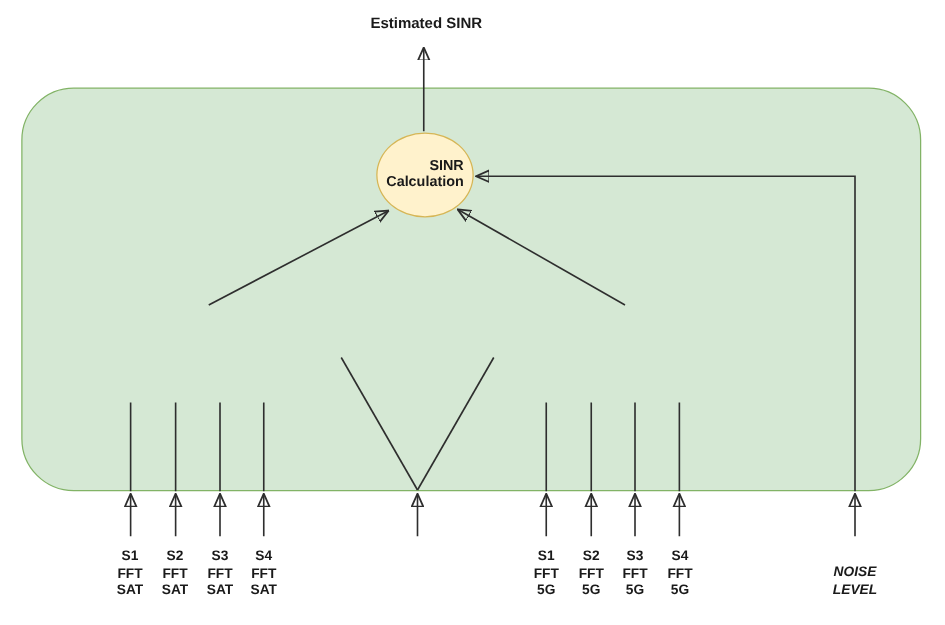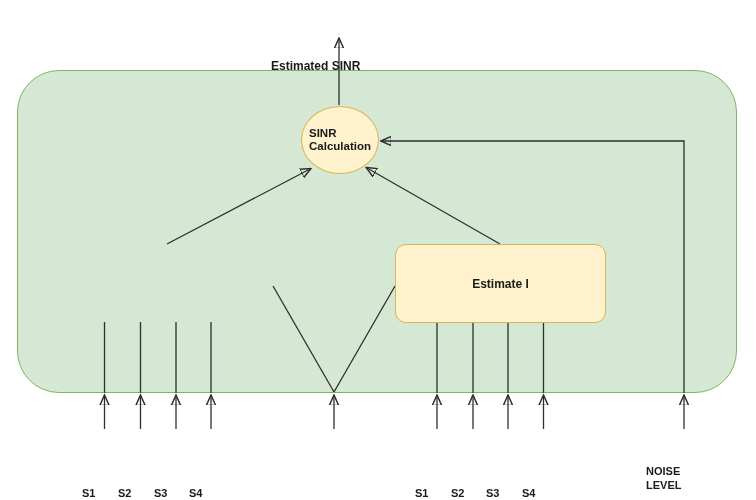--- a/index.html
+++ b/index.html
@@ -12,42 +12,42 @@
   .boundary {
     position:absolute; left:17px; top:70px; width:718px; height:321px;
     background:#d5e8d4; border:1px solid #82b366; border-radius:42px;
   }
   .edges { position:absolute; left:0; top:0; width:756px; height:500px; }
   .edges line, .edges polyline, .edges path {
     stroke:#2e2e2e; stroke-width:1.3; fill:none;
   }
   .node {
     position:absolute; display:flex; align-items:center; justify-content:center;
-    background:#fff2cc; border:1px solid #d6b656; text-align:left;
+    background:#fff2cc; border:1px solid #d6b656; text-align:right;
   }
   .node .lbl { font-size:12px; font-weight:700; line-height:14px; white-space:pre-line; }
   #node-estimate-s { left:62px; top:244px; width:209px; height:77px; border-radius:11px; }
   #node-estimate-i { left:395px; top:244px; width:209px; height:77px; border-radius:11px; }
   #node-sinr { left:301px; top:106px; width:76px; height:66px; border-radius:50%; }
   #node-sinr .lbl { font-size:11.5px; line-height:13px; }
   .txt {
-    position:absolute; white-space:pre-line;
-    font-size:11px; font-weight:700; line-height:13.5px;margin-top:48px;
+    position:absolute; text-align:center; white-space:pre-line;
+    font-size:11px; font-weight:700; line-height:13.5px;
   }
   .out-label { left:271px; top:11px; width:140px; font-size:12px; line-height:14px; }
   .in-sat-1 { left:82px;  top:439px; width:44px; }
   .in-sat-2 { left:118px; top:439px; width:44px; }
   .in-sat-3 { left:154px; top:439px; width:44px; }
   .in-sat-4 { left:189px; top:439px; width:44px; }
   .in-satrec { left:284px; top:439px; width:100px; }
   .in-5g-1 { left:415px; top:439px; width:44px; }
   .in-5g-2 { left:451px; top:439px; width:44px; }
   .in-5g-3 { left:486px; top:439px; width:44px; }
   .in-5g-4 { left:522px; top:439px; width:44px; }
-  .in-noise { left:646px; top:417px; width:76px; }
+  .in-noise { left:646px; top:452px; width:76px;font-style:italic; }
 </style>
 </head>
 <body>
 
 <div id="canvas">
 
   <div class="boundary"></div>
 
   <svg class="edges" xmlns="http://www.w3.org/2000/svg">
     <defs>
@@ -82,23 +82,20 @@
     <line x1="508" y1="429" x2="508" y2="396" marker-end="url(#arrow)"></line>
     <line x1="508" y1="393" x2="508" y2="322"></line>
     <line x1="543.5" y1="429" x2="543.5" y2="396" marker-end="url(#arrow)"></line>
     <line x1="543.5" y1="393" x2="543.5" y2="322"></line>
 
     <line x1="684" y1="429" x2="684" y2="396" marker-end="url(#arrow)"></line>
     <polyline points="684,393 684,141 382,141" marker-end="url(#arrow)"></polyline>
   </svg>
 
 
-  <div class="node" id="node-estimate-i">
-    <span class="lbl">Estimate I</span>
-  </div>
 
   <div class="node" id="node-sinr">
     <span class="lbl">SINR
 Calculation</span>
   </div>
 
   <div class="txt out-label">Estimated SINR</div>
 
   <div class="txt in-sat-1">S1
 FFT

